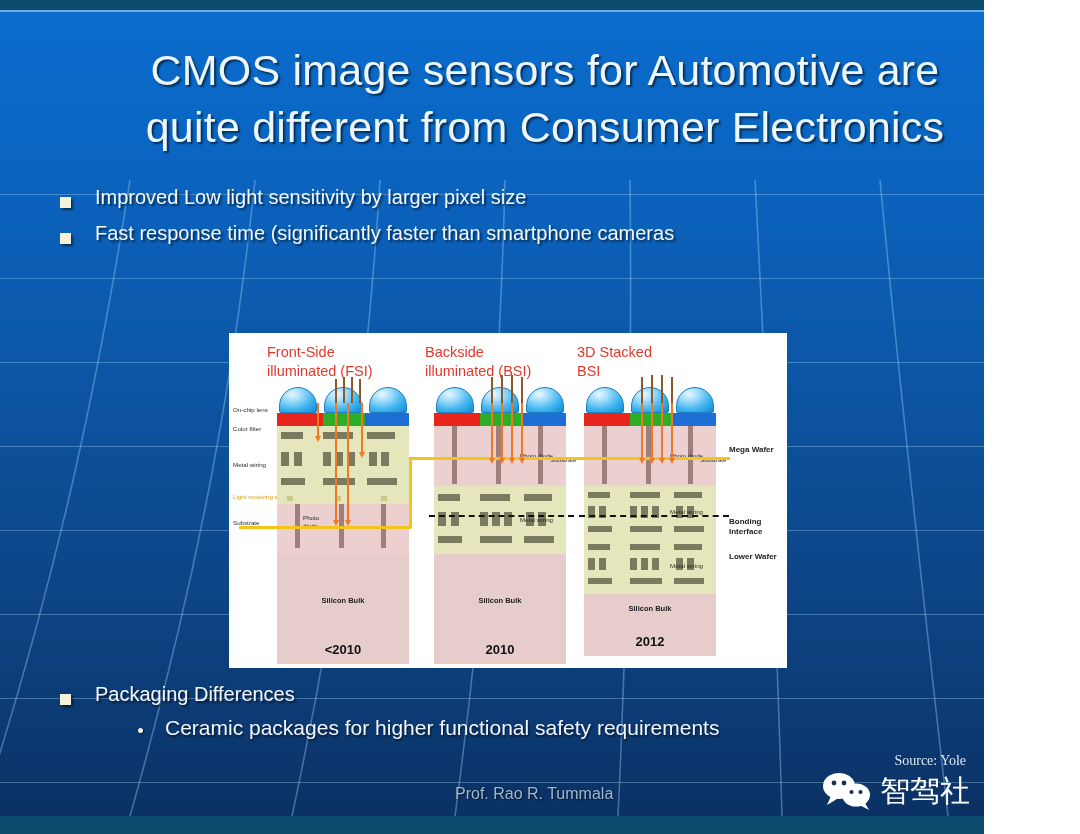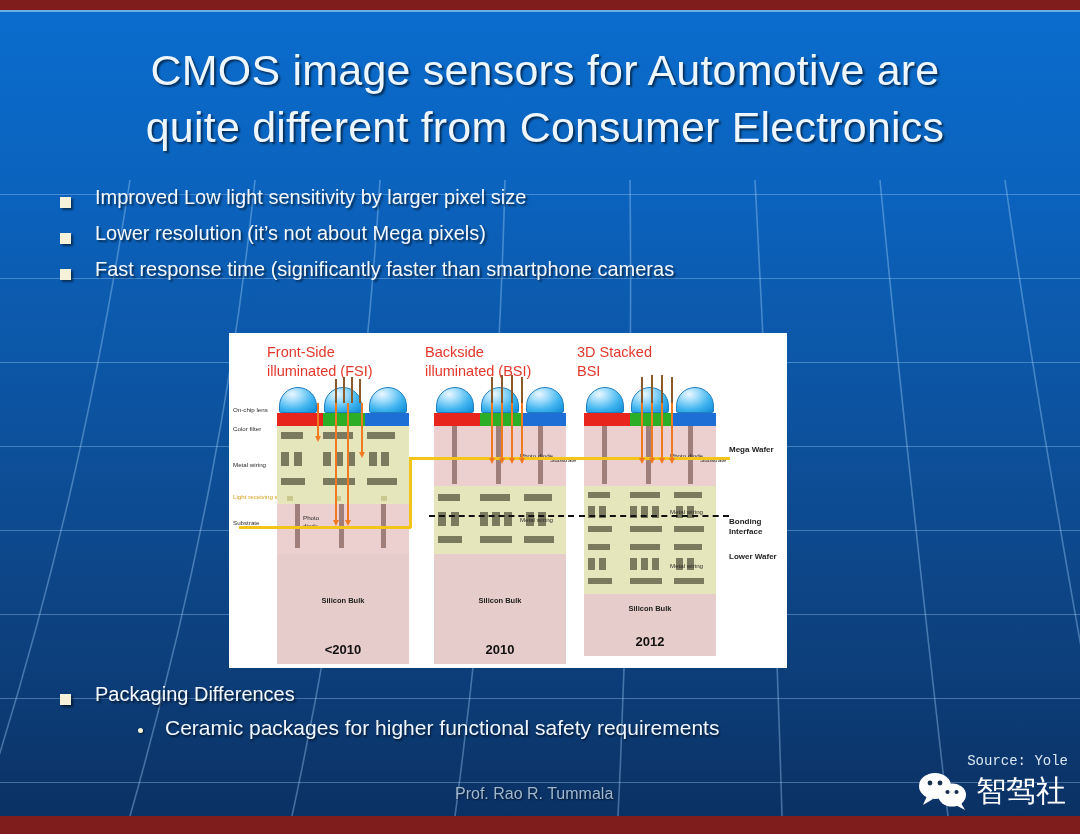--- a/index.html
+++ b/index.html
@@ -1,23 +1,23 @@
 <!DOCTYPE html>
 <html><head>
 <meta charset="utf-8">
 <title>Slide</title>
 <style>
   html,body{margin:0;padding:0;background:#fff;}
   body{font-family:"Liberation Sans", sans-serif;}
 
   #slide{
     position:relative;
-    width:1080px;height:834px;
+    width:984px;height:834px;
     overflow:hidden;
-    background:#7f1d1d;
+    background:#0c4a6e;
   }
 
   
   .slide-bg{
     position:absolute;left:0;top:10px;width:1080px;height:806px;
     background:linear-gradient(180deg,#0a6ccd 0%,#0b63be 22%,#0c55a4 46%,#0d4688 70%,#0c3a73 88%,#0b3164 100%);
     overflow:hidden;
   }
   .bg-topline{position:absolute;left:0;top:0;width:1080px;height:2px;background:#7fb8e8;opacity:.85;}
 
@@ -58,21 +58,21 @@
     box-shadow:1px 1px 2px rgba(0,0,0,.5);
   }
   .sub-txt{font-size:21px;color:#f1f7ff;text-shadow:1px 2px 2px rgba(0,0,0,.55);}
 
   
   .footer{position:absolute;left:38px;top:785px;font-size:16px;color:#dfeaf6;text-shadow:1px 1px 2px rgba(0,0,0,.6);}
   .footer .pg{margin-right:4px;}
   .presenter{position:absolute;left:455px;top:785px;font-size:16px;color:#9fb7cf;text-shadow:1px 1px 2px rgba(0,0,0,.6);}
 
   
-  .source{position:absolute;right:12px;top:753px;font-size:14px;color:#dbe7f3;font-family:Liberation Mono, monospace;}
+  .source{position:absolute;right:18px;top:753px;font-size:14px;color:#dbe7f3;font-family:Liberation Serif, serif;}
   .wx{position:absolute;right:14px;top:772px;display:flex;align-items:center;}
   .wx-logo{width:52px;height:38px;position:relative;margin-right:7px;}
   .wx-label{font-size:30px;color:#ffffff;line-height:1;font-family:"DejaVu Sans",sans-serif;}
 
   
   #panel{
     position:absolute;left:229px;top:333px;width:558px;height:335px;
     background:#ffffff;
   }
   .pnl-head{position:absolute;top:10px;width:100%;height:40px;}
@@ -166,24 +166,20 @@
 
   <div id="title">
     <div>CMOS image sensors for Automotive are</div>
     <div>quite different from Consumer Electronics</div>
   </div>
 
   <div class="blist">
     <div class="brow">
       <span class="bsq"></span>
       <span class="btxt">Improved Low light sensitivity by larger pixel size</span>
-    </div>
-    <div class="brow">
-      <span class="bsq"></span>
-      <span class="btxt">Lower resolution (it’s not about Mega pixels)</span>
     </div>
     <div class="brow">
       <span class="bsq"></span>
       <span class="btxt">Fast response time (significantly faster than smartphone cameras</span>
     </div>
   </div>
 
   <div id="panel">
 
     <div class="pnl-head">

